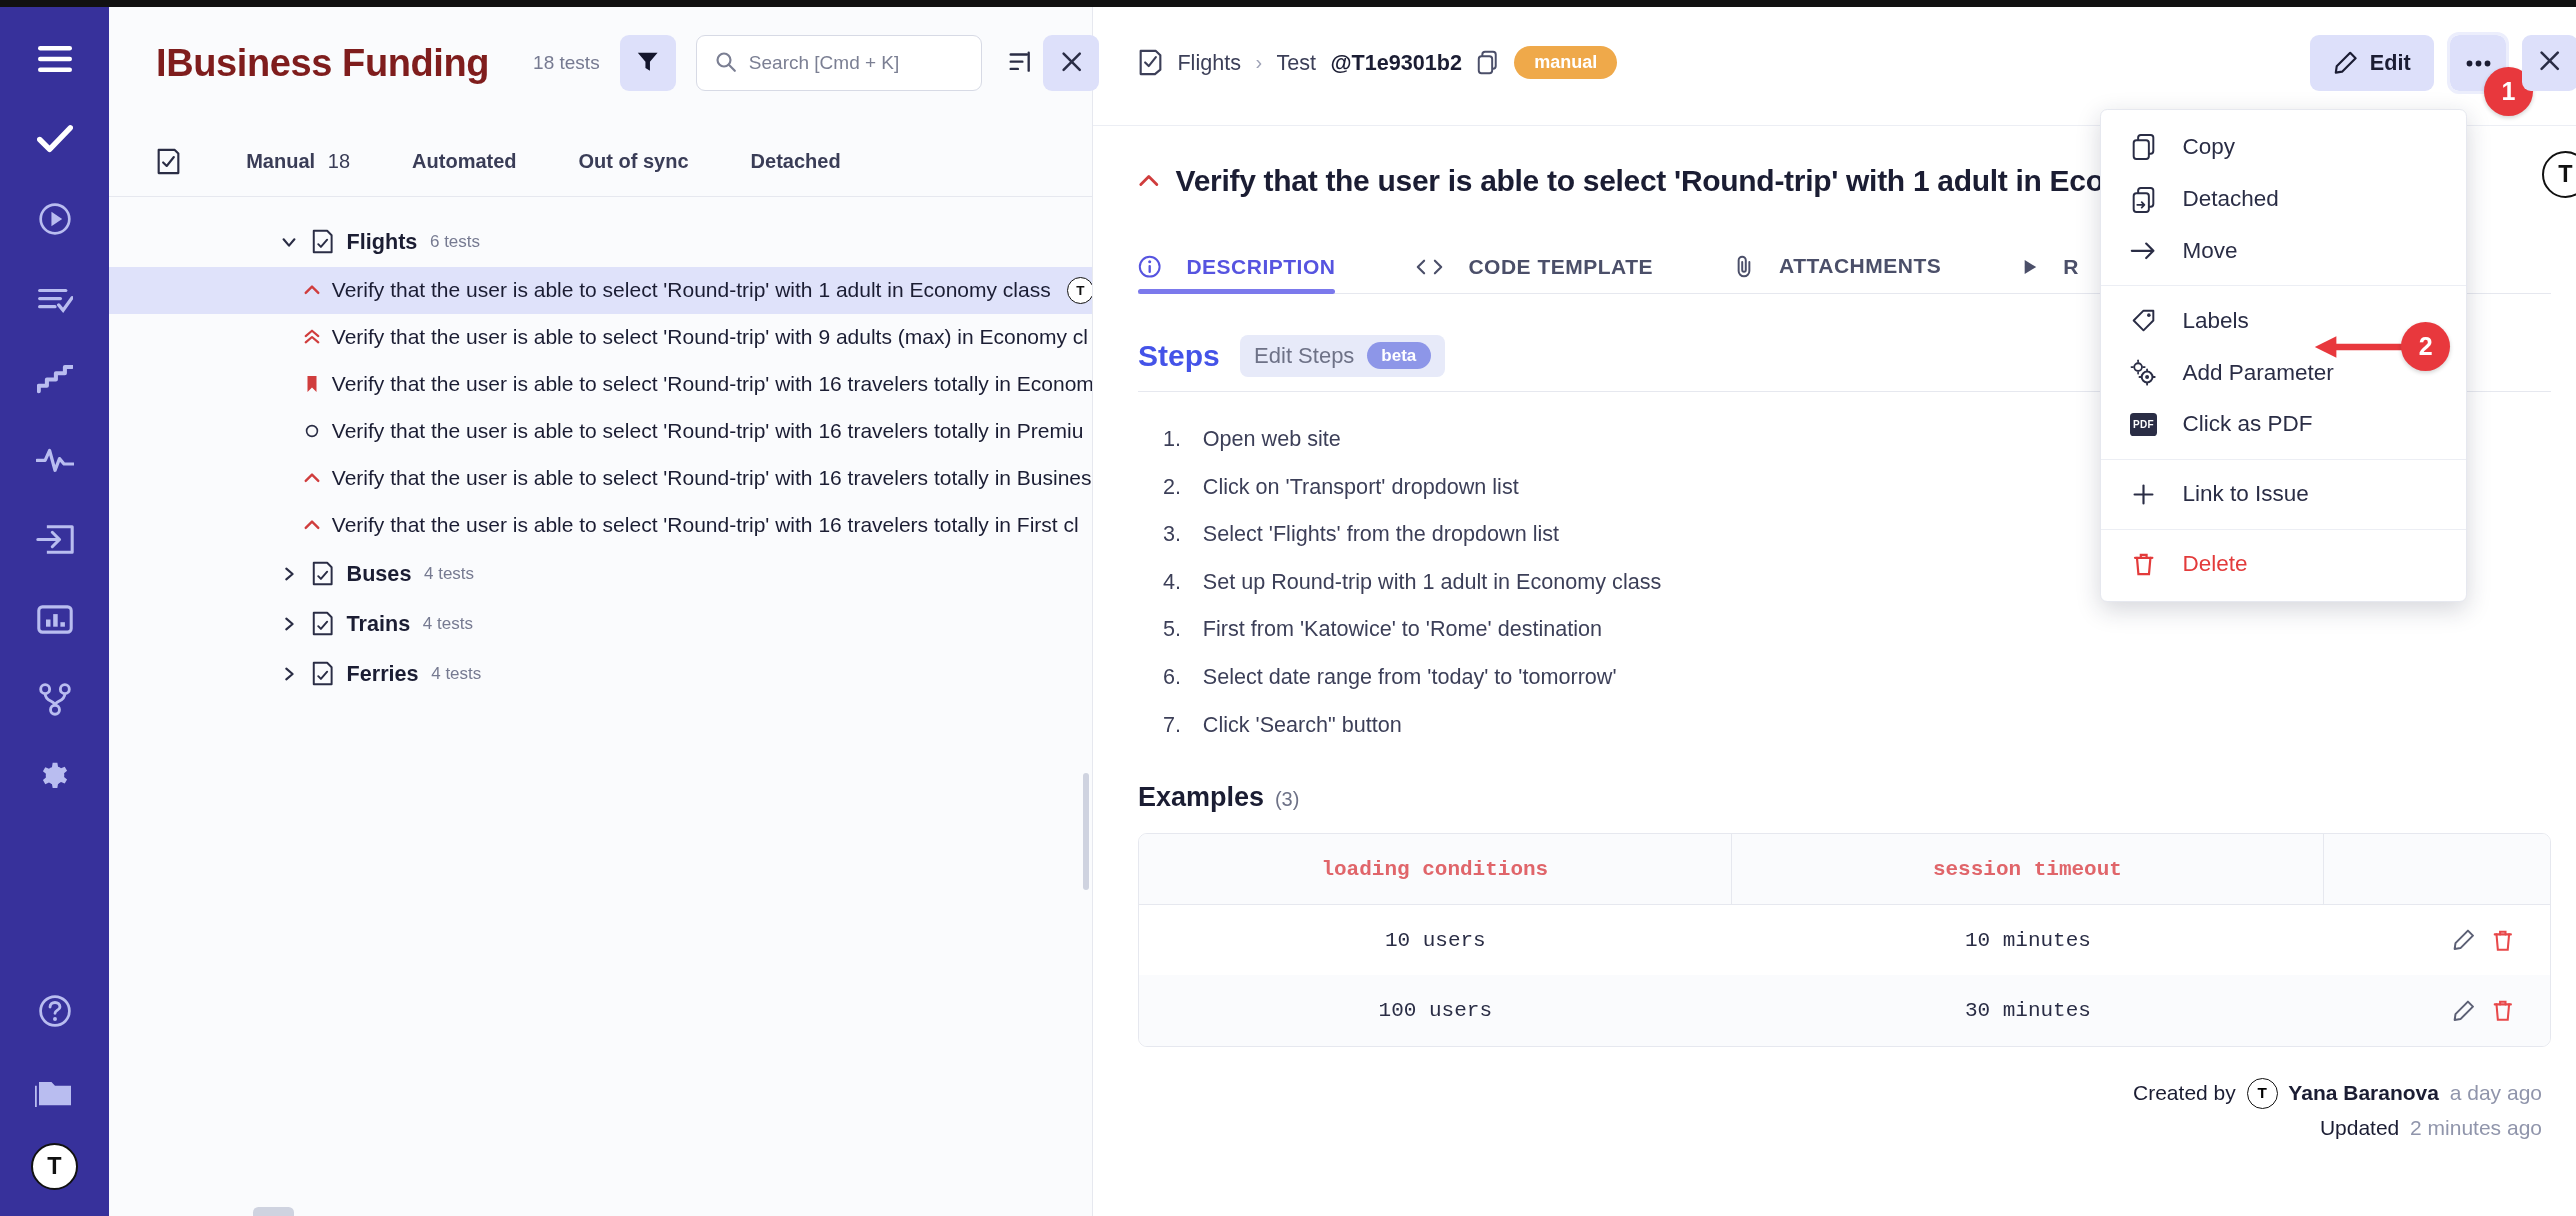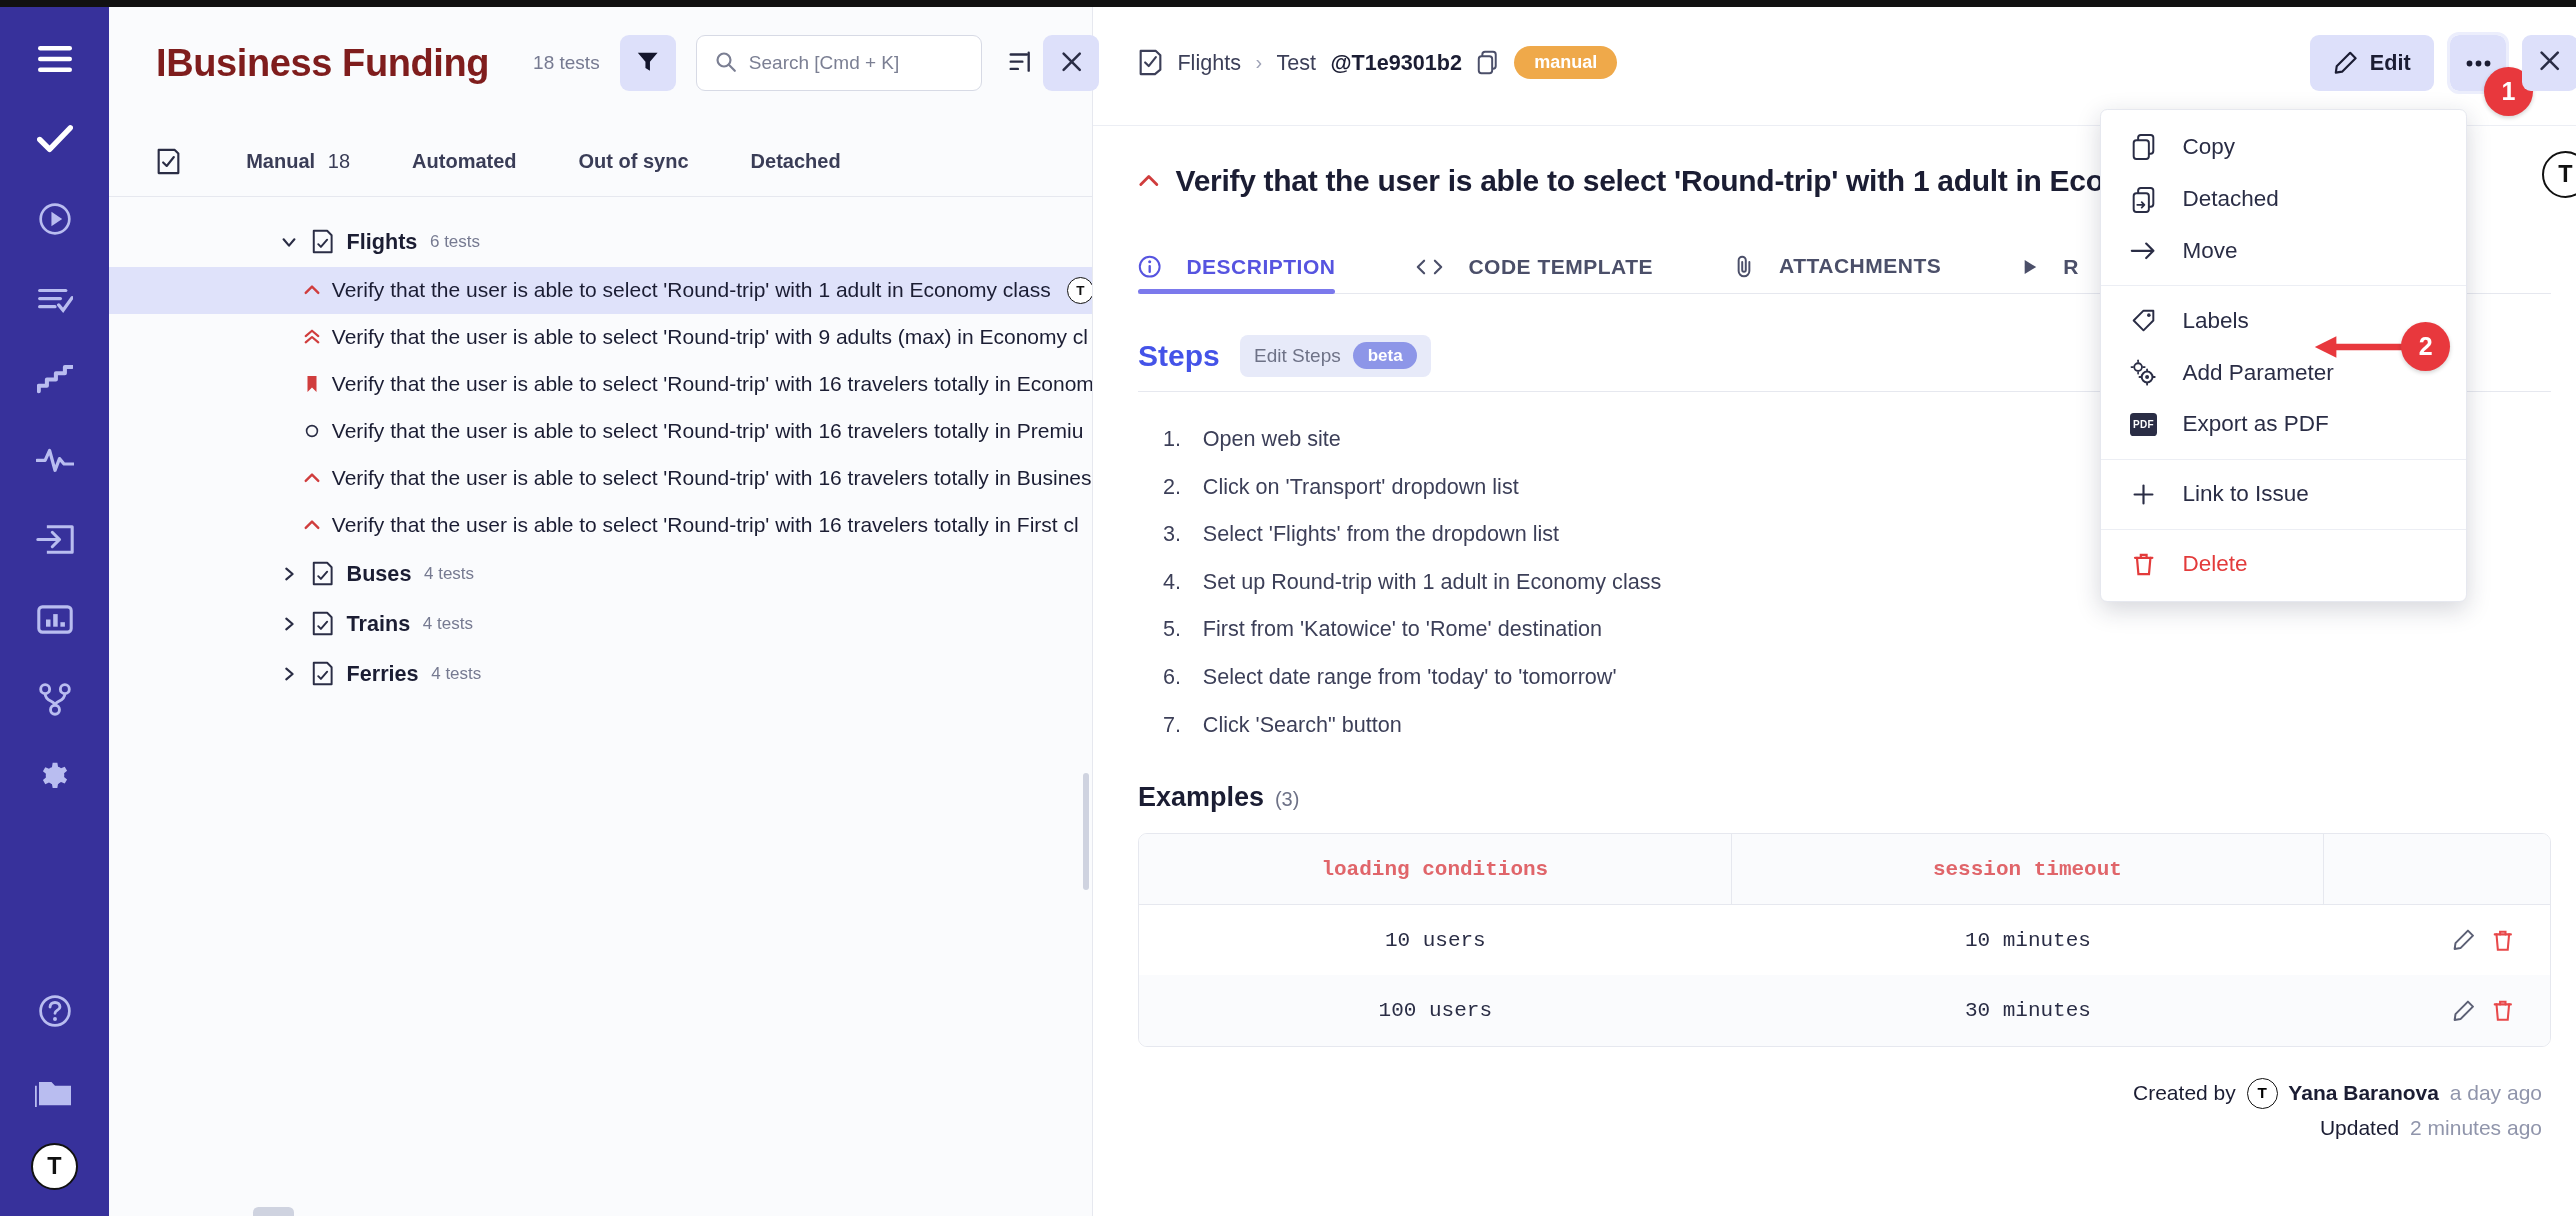--- a/index.html
+++ b/index.html
@@ -201,21 +201,21 @@
     height: 4.5px; background: #7b79ec; border-radius: 2.7px;
   }
 
   .steps-head { margin-top: 41px; display: flex; align-items: center; gap: 20px; }
   .steps-title { font-size: 30px; font-weight: bold; color: #4453e8; }
   .edit-steps-pill {
     display: flex; align-items: center; gap: 12.6px;
     background: #e7eaf9; border-radius: 8px; padding: 7.2px 14.4px;
     cursor: pointer;
   }
-  .edit-steps-label { font-size: 19px; color: #6e7287; }
+  .edit-steps-label { font-size: 22px; color: #6e7287; }
   .beta-chip {
     background: #8d96e8; color: #fff; border-radius: 14.4px;
     padding: 3.6px 14.4px; font-size: 17px; font-weight: bold;
   }
   .steps-rule { height: 0.9px; background: #e6e8ef; margin-top: 14.4px; }
 
   .steps-list { margin-top: 23.4px; }
   .step-item {
     display: flex; gap: 10.8px; font-size: 21.6px; color: #3c3f58;
     padding: 10.8px 0 10.8px 25px;
@@ -888,21 +888,21 @@
               <line x1="26" y1="20" x2="27.5" y2="20"></line>
             </g>
           </svg>
       </span>
       <span>Add Parameter</span>
     </div>
     <div class="menu-item">
       <span class="menu-icon">
         <span class="pdf-glyph">PDF</span>
       </span>
-      <span>Export as PDF</span>
+      <span>Click as PDF</span>
     </div>
 
     <div class="menu-sep"></div>
 
     <div class="menu-item">
       <span class="menu-icon">
         <svg width="25" height="25" viewBox="0 0 28 28">
             <g stroke="currentColor" stroke-width="2.4" stroke-linecap="round">
               <line x1="14" y1="4" x2="14" y2="24"></line>
               <line x1="4" y1="14" x2="24" y2="14"></line>

